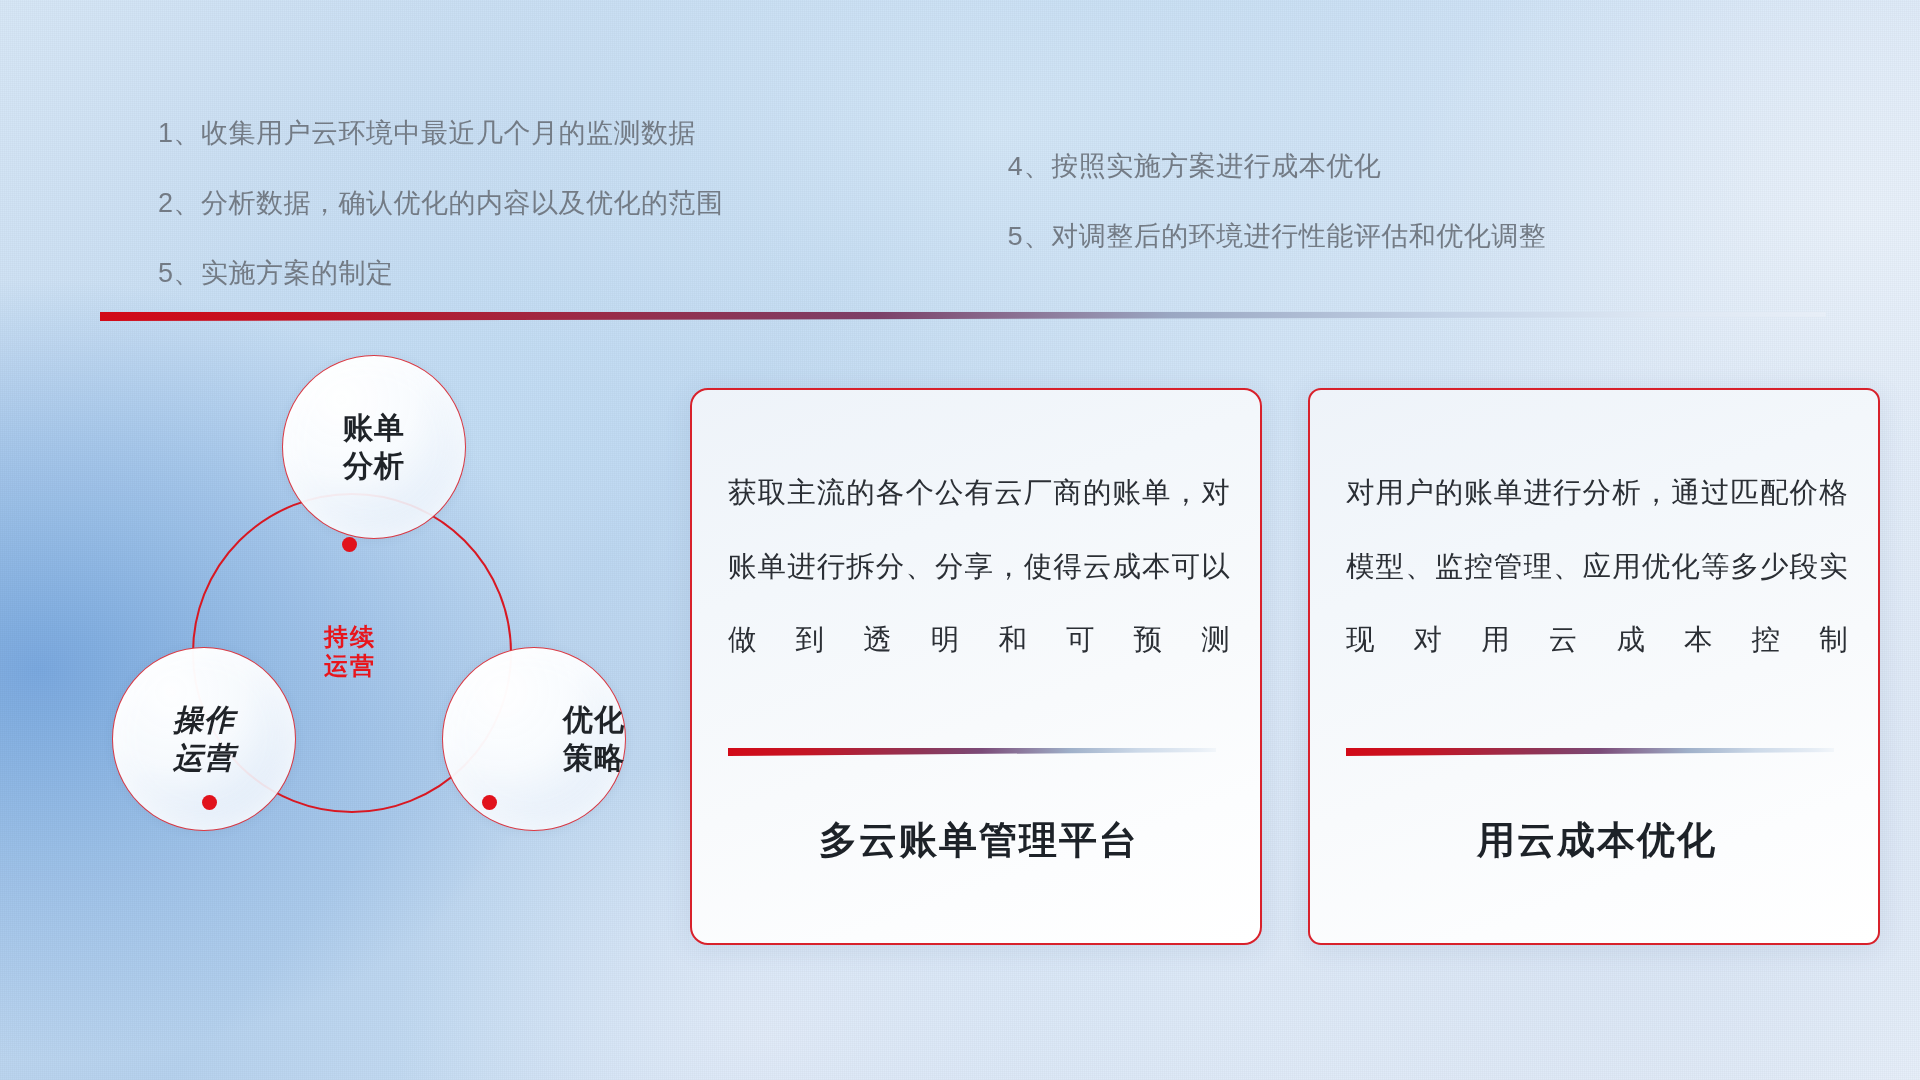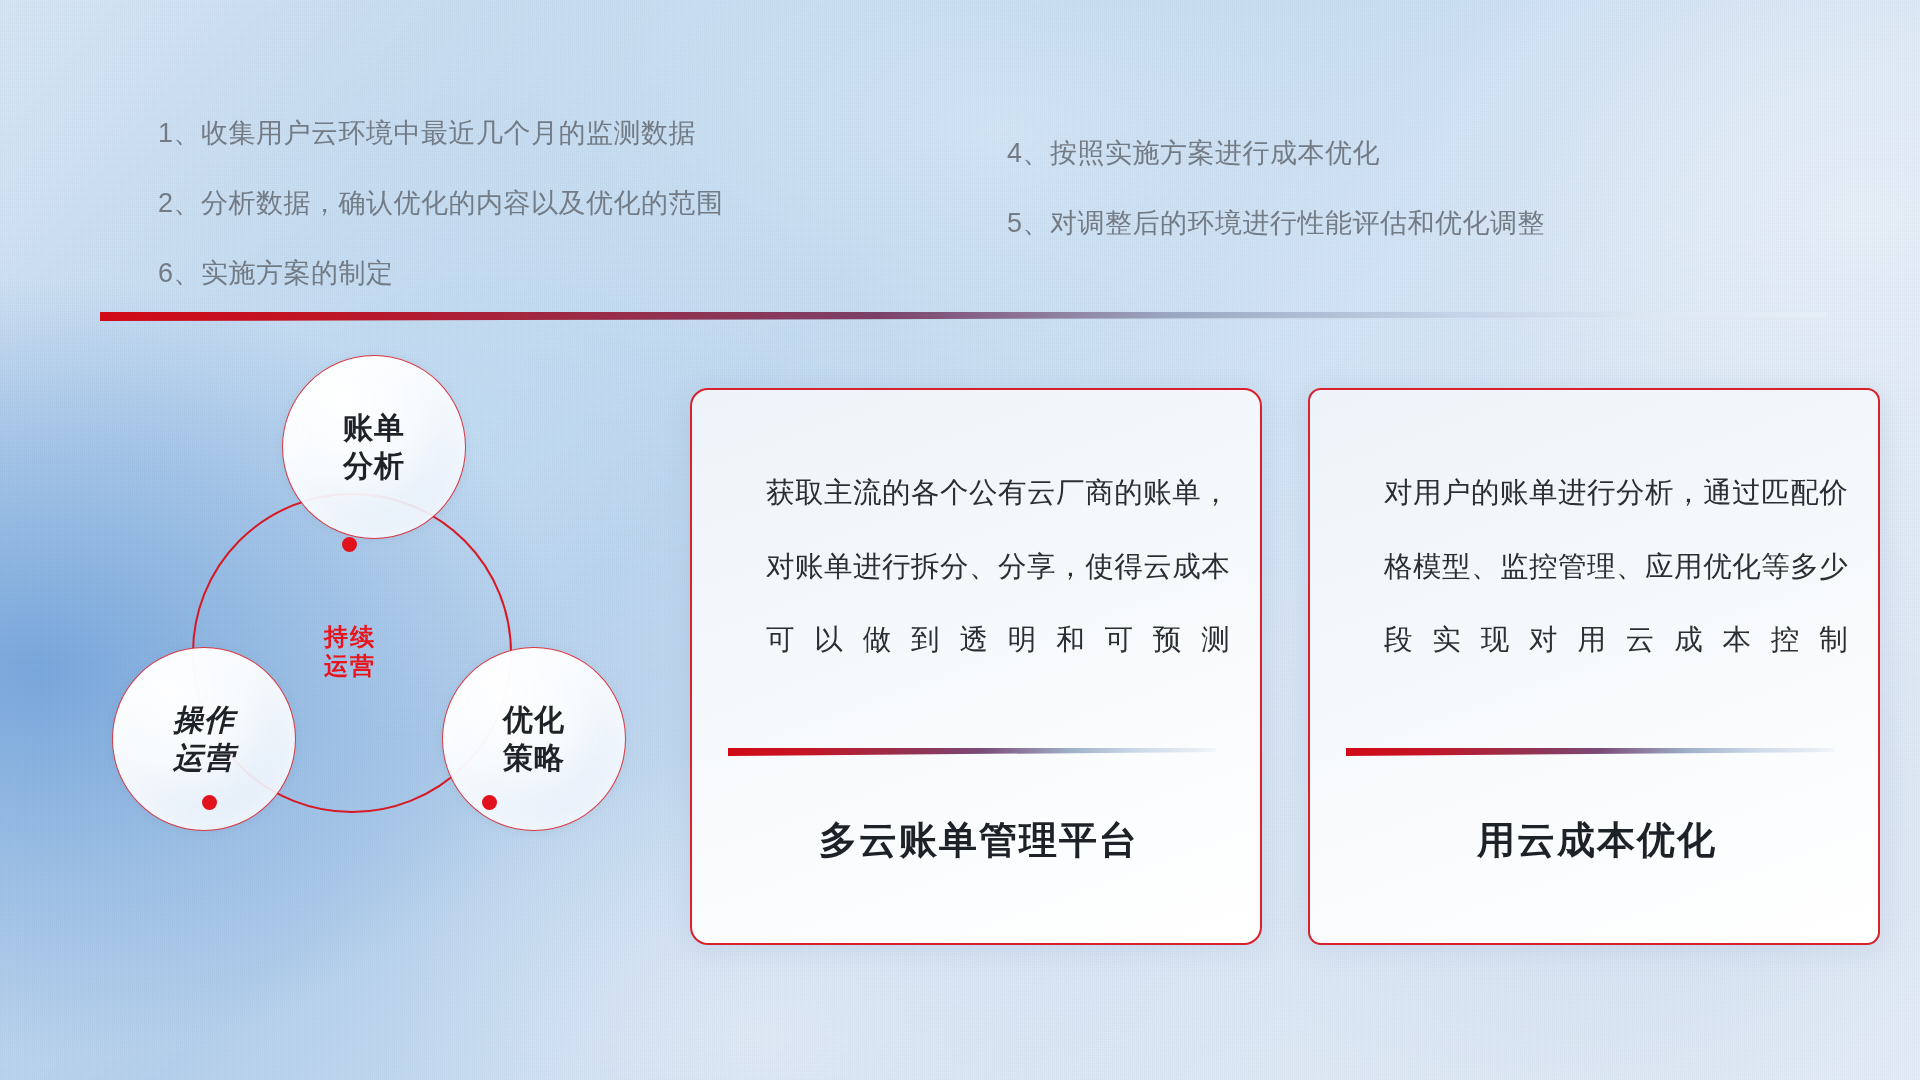--- a/index.html
+++ b/index.html
@@ -41,21 +41,21 @@
   
   .bullets {
     position: absolute;
     color: #737b85;
     font-size: 27px;
     line-height: 1.0;
     letter-spacing: 0.5px;
     white-space: nowrap;
   }
   #bullets-left  { left: 158px; top: 120px; }
-  #bullets-right { left: 1007px; top: 140px; }
+  #bullets-right { left: 1007px; top: 155px; font-family: Liberation Mono, monospace; }
   .bullets .line { margin-bottom: 43px; }
   .bullets .line:last-child { margin-bottom: 0; }
 
   
   #top-divider {
     position: absolute;
     left: 100px;
     top: 312px;
     width: 1726px;
     height: 9px;
@@ -90,21 +90,21 @@
   .vsmall .vlabel {
     color: #1f2328;
     font-size: 30px;
     font-weight: bold;
     line-height: 1.28;
     text-align: center;
     letter-spacing: 1px;
   }
   #circle-bill   { left: 192px; top: 0px; }
   #circle-ops    { left: 22px;  top: 292px; font-style: italic; }
-  #circle-policy { left: 352px; top: 292px; }
+  #circle-policy { left: 352px; top: 292px; justify-content: flex-end; }
 
   #circle-center {
     position: absolute;
     left: 102px;
     top: 138px;
     width: 316px;
     height: 316px;
     border-radius: 50%;
     border: 2.3px solid #d81822;
     z-index: 2;
@@ -159,21 +159,20 @@
     position: absolute;
     left: 36px;
     right: 30px;
     top: 66px;
     color: #2b2f35;
     font-size: 28.5px;
     line-height: 2.58;
     text-align: justify;
     text-align-last: justify;
     letter-spacing: 0.3px;
-    margin-left: 38px;
   }
   .card-rule {
     position: absolute;
     left: 36px;
     width: 488px;
     top: 358px;
     height: 8px;
     background: linear-gradient(90deg, #d20a18 0%, #c41524 16%, #8e3557 40%, #7b4b78 52%, #9fb0c9 70%, #ccd9e8 84%, #e6edf5 96%, #f2f6fa 100%);
     clip-path: polygon(0 0, 100% 0, 100% 50%, 0 100%);
   }
@@ -191,21 +190,21 @@
 </style>
 </head>
 <body>
 
 <div id="bg"></div>
 <div id="bg-noise"></div>
 
 <div class="bullets" id="bullets-left">
   <div class="line">1、收集用户云环境中最近几个月的监测数据</div>
   <div class="line">2、分析数据，确认优化的内容以及优化的范围</div>
-  <div class="line">6、实施方案的制定</div>
+  <div class="line">5、实施方案的制定</div>
 </div>
 
 <div class="bullets" id="bullets-right">
   <div class="line">4、按照实施方案进行成本优化</div>
   <div class="line">5、对调整后的环境进行性能评估和优化调整</div>
 </div>
 
 <div id="top-divider"></div>
 
 <div id="venn">

